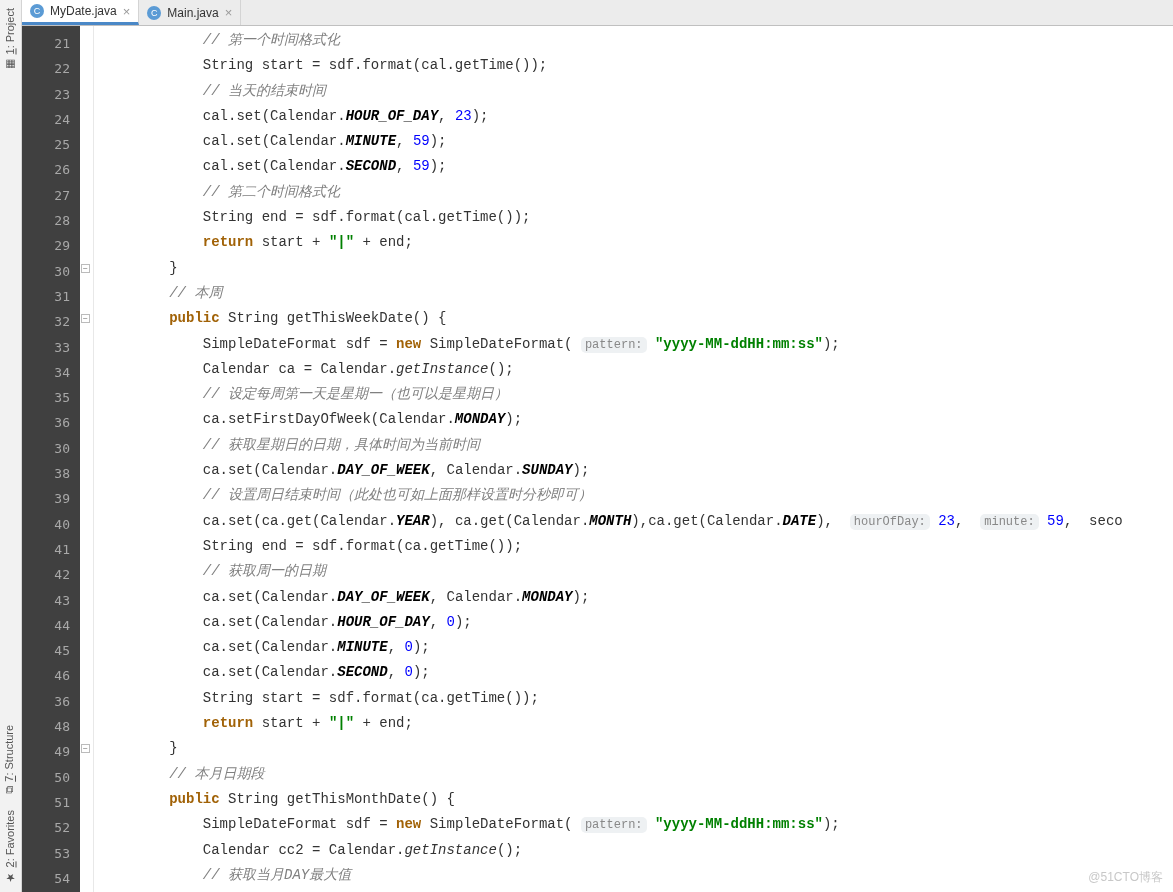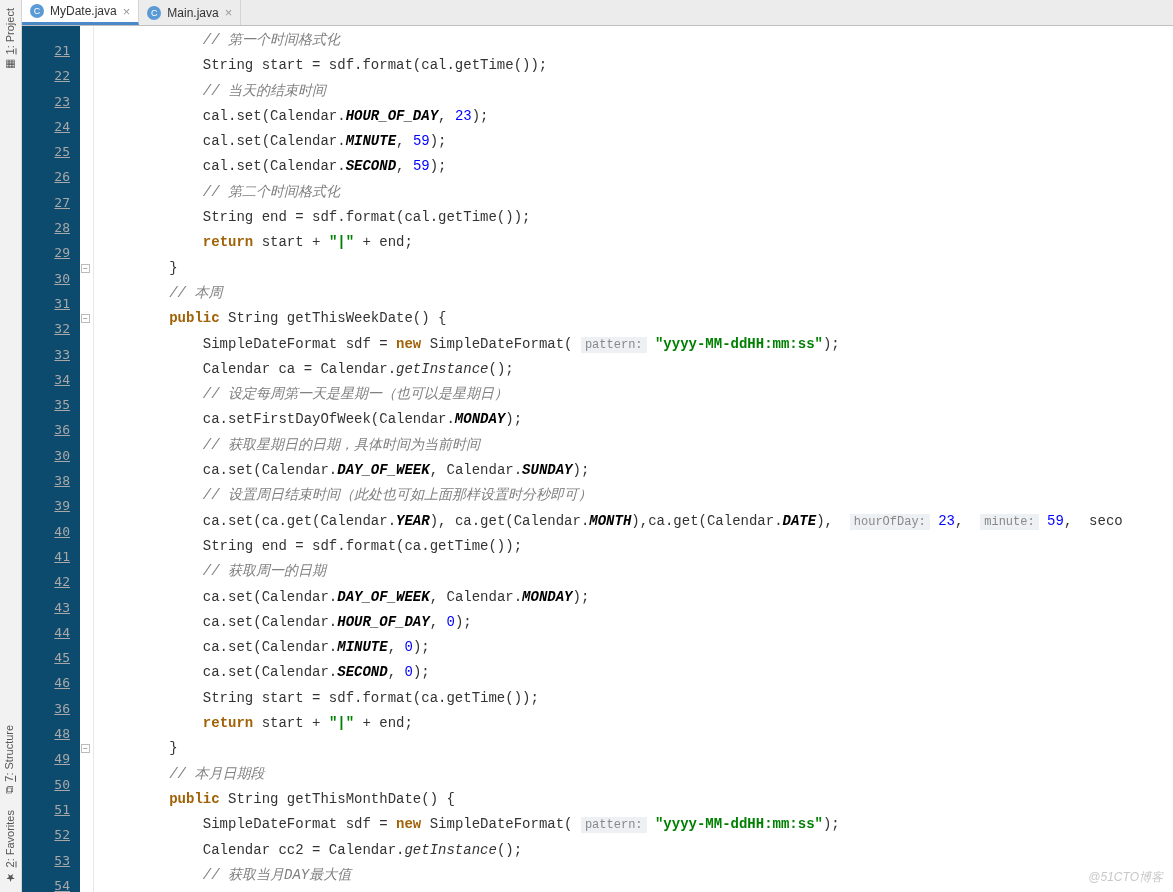--- a/index.html
+++ b/index.html
@@ -84,28 +84,27 @@
   font-size: 13px;
 }
 .editor-wrap {
   flex: 1;
   display: flex;
   overflow: hidden;
   background: #ffffff;
 }
 .gutter {
   width: 58px;
-  background: #0c4a6e;
+  background: #404040;
   border-right: 0;
   text-align: right;
   color: #a8a8a8;
   font-size: 13px;
-  padding-top: 12px;
+  padding-top: 5px;
   user-select: none;
-  text-decoration: underline;
 }
 .gutter-line {
   height: 25.3px;
   line-height: 25.3px;
   padding-right: 10px;
   position: relative;
 }
 .fold-col {
   width: 14px;
   background: #ffffff;
@@ -140,29 +139,28 @@
   height: 25.3px;
   line-height: 25.3px;
   font-family: Liberation Mono, monospace;
 }
 .kw { color: #a16207; font-weight: bold; }
 .str { color: #008000; font-weight: bold; }
 .cmt { color: #808080; font-style: italic; }
 .num { color: #0000ff; }
 .field { color: #000000; font-weight: bold; font-style: italic; }
 .method-i { font-style: italic; }
-.param-hint { background: #eef1f3; color: #888; padding: 1px 4px; border-radius: 0; font-size: 12px; }
+.param-hint { background: #eef1f3; color: #888; padding: 1px 4px; border-radius: 5px; font-size: 12px; }
 .watermark {
   position: absolute;
   right: 10px;
   bottom: 6px;
   color: #c8c8c8;
   font-size: 12px;
   font-family: sans-serif;
-  font-style: italic;
 }
 </style>
 </head>
 <body>
 
 <div class="left-tool-window">
   <div>
     <div class="tool-button">
       <span>▦</span>
       <span><span class="u">1</span>: Project</span>

